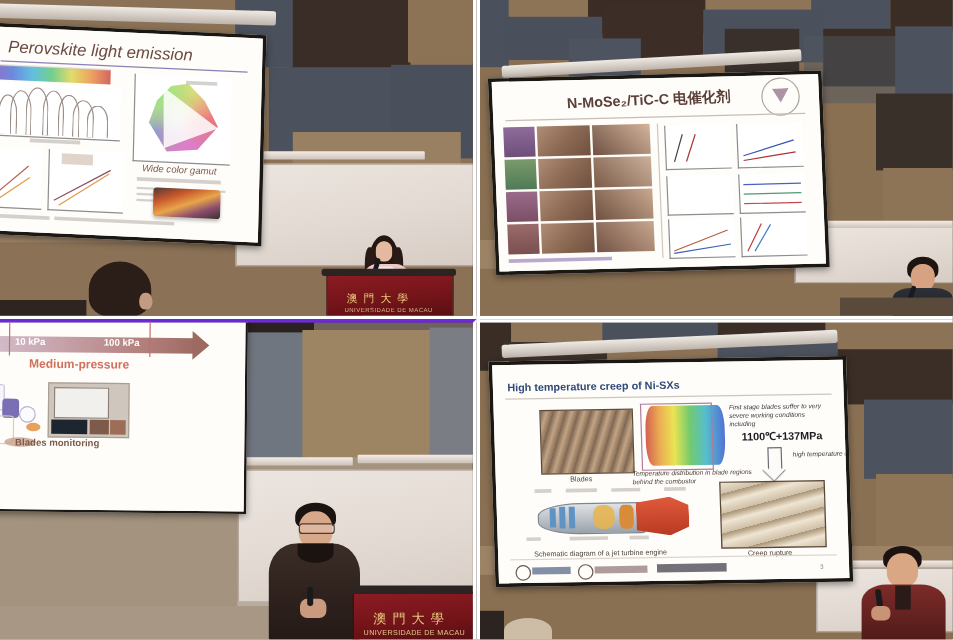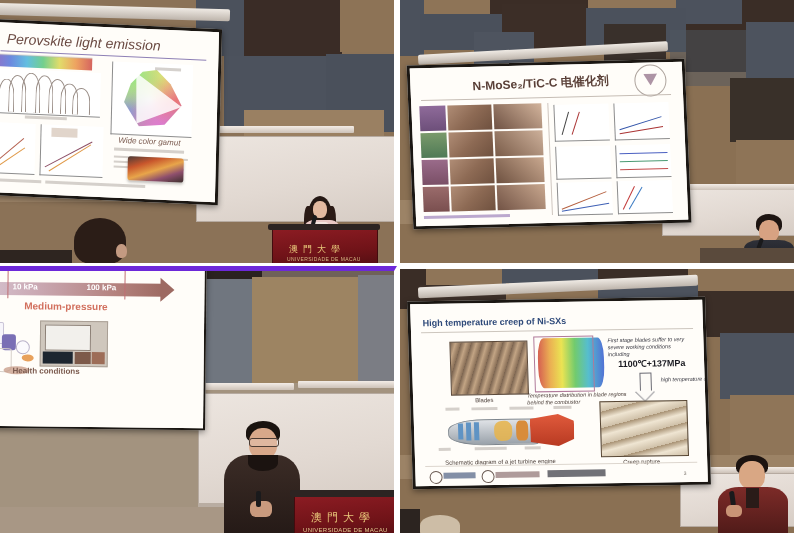--- a/index.html
+++ b/index.html
@@ -4,21 +4,21 @@
 <title>Conference Presentation Collage</title>
 <style>
   html,body{margin:0;padding:0;background:#ffffff;}
   body{width:794px;height:533px;overflow:hidden;font-family:"Liberation Sans",sans-serif;}
 
   .collage{position:relative;width:794px;height:533px;background:#ffffff;display:grid;
            grid-template-columns:397px 397px;grid-template-rows:266px 267px;}
   .cell{position:relative;overflow:hidden;background:#2a2320;}
   .cell.tl{border-right:3px solid #fff;border-bottom:3px solid #fff;}
   .cell.tr{border-bottom:3px solid #fff;border-left:3px solid #fff;}
-  .cell.bl{border-right:3px solid #fff;border-top:5px solid #6d28d9;}
+  .cell.bl{border-right:3px solid #fff;border-top:3px solid #6d28d9;}
   .cell.br{border-left:3px solid #fff;border-top:3px solid #fff;}
   .scene{position:absolute;inset:0;overflow:hidden;}
 
   
   .wall{position:absolute;inset:0;background:#6d6156;}
   .panel{position:absolute;}
   .whiteboard{position:absolute;background:linear-gradient(170deg,#ece5df 0%,#e2d9d2 55%,#d6ccc4 100%);
               border:1px solid #b6aaa0;}
   .wb-rail{position:absolute;background:linear-gradient(180deg,#f3ece6,#cdc2b8);border-radius:1px;}
   .wb-tray{position:absolute;background:#b9ada2;}
@@ -287,21 +287,21 @@
             <div style="position:absolute;left:0px;top:28px;width:34px;height:22px;border:1px solid #d6cfc9;border-radius:40% 10% 20% 30%;"></div>
             <div style="position:absolute;left:28px;top:46px;width:26px;height:8px;background:#c79a86;border-radius:50%;opacity:.75;"></div>
           </div>
 
           <div class="photo" style="left:72px;top:84px;width:66px;height:44px;background:#cfc7bd;border:1px solid #a99f95;">
             <div style="position:absolute;left:4px;top:3px;width:44px;height:24px;background:#f2f0ec;border:1px solid #8d8177;"></div>
             <div style="position:absolute;left:2px;top:30px;width:30px;height:12px;background:#1d2630;"></div>
             <div style="position:absolute;left:34px;top:30px;width:16px;height:12px;background:#7d5a4a;"></div>
             <div style="position:absolute;left:51px;top:30px;width:13px;height:12px;background:#9d6d58;"></div>
           </div>
-          <div class="cap" style="left:45px;top:130px;font-size:8px;font-weight:700;color:#7b5a4e;">Health conditions</div>
+          <div class="cap" style="left:45px;top:130px;font-size:8px;font-weight:700;color:#7b5a4e;">Blades monitoring</div>
         </div>
       </div>
 
       <div class="person" style="left:218px;top:150px;width:88px;height:117px;">
         <div class="hair" style="left:28px;top:0px;width:34px;height:22px;background:#1a130f;"></div>
         <div class="head" style="left:31px;top:7px;width:28px;height:31px;background:#d8a88a;"></div>
         <div style="position:absolute;left:31px;top:17px;width:28px;height:7px;border:1px solid #4a3b33;border-radius:3px;background:rgba(255,255,255,.18);"></div>
         <div class="body" style="left:6px;top:34px;width:76px;height:83px;background:linear-gradient(180deg,#3b2c26,#241916);"></div>
         <div style="position:absolute;left:30px;top:34px;width:30px;height:16px;background:#1b1310;border-radius:0 0 50% 50%;"></div>
         <div style="position:absolute;left:32px;top:80px;width:22px;height:16px;background:#c99a7e;border-radius:6px;"></div>

